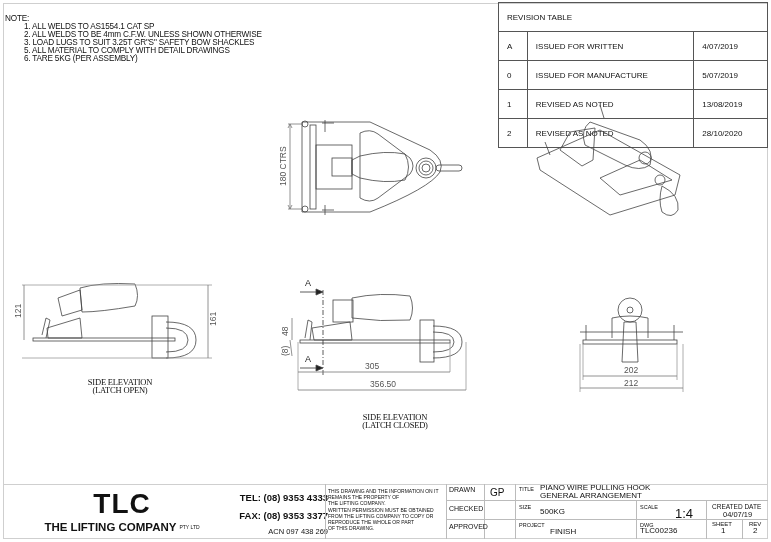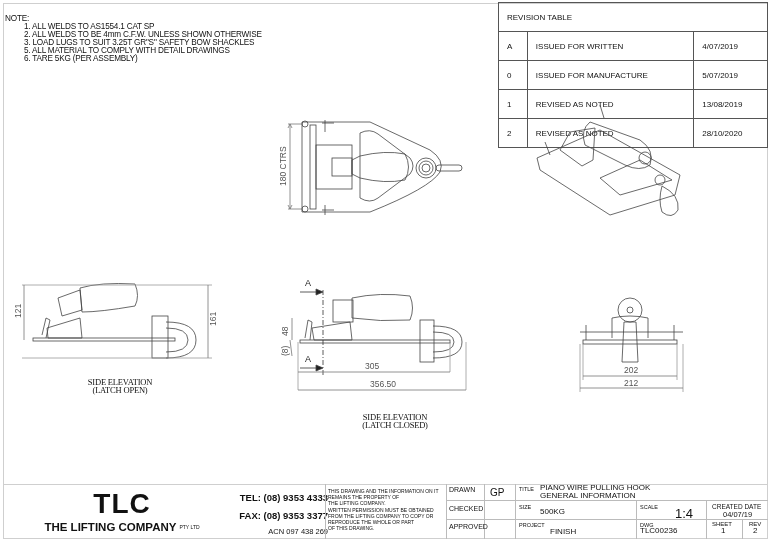--- a/index.html
+++ b/index.html
@@ -197,21 +197,21 @@
 
 <div class="cap" style="left:449px;top:486px">DRAWN</div>
 <div class="val" style="left:490px;top:488px">GP</div>
 <div class="cap" style="left:449px;top:505px">CHECKED</div>
 <div class="val" style="left:490px;top:505px"></div>
 <div class="cap" style="left:449px;top:523px">APPROVED</div>
 <div class="val" style="left:490px;top:523px"></div>
 
 <div class="cap" style="left:519px;top:485px;font-size:5.5px">TITLE</div>
 <div class="cap" style="left:540px;top:484px;font-size:8px">PIANO WIRE PULLING HOOK</div>
-<div class="cap" style="left:540px;top:492px;font-size:8px">GENERAL INFORMATION</div>
+<div class="cap" style="left:540px;top:492px;font-size:8px">GENERAL ARRANGEMENT</div>
 
 <div class="cap" style="left:519px;top:503px;font-size:5.5px">SIZE</div>
 <div class="cap" style="left:540px;top:508px;font-size:8px">500KG</div>
 <div class="cap" style="left:640px;top:503px;font-size:5.5px">SCALE</div>
 <div class="cap" style="left:675px;top:510px;font-size:13px">1:4</div>
 <div class="cap" style="left:712px;top:503px;font-size:6.5px">CREATED DATE</div>
 <div class="cap" style="left:723px;top:511px;font-size:7.5px">04/07/19</div>
 
 <div class="cap" style="left:519px;top:521px;font-size:5.5px">PROJECT</div>
 <div class="cap" style="left:550px;top:528px;font-size:8px">FINISH</div>

